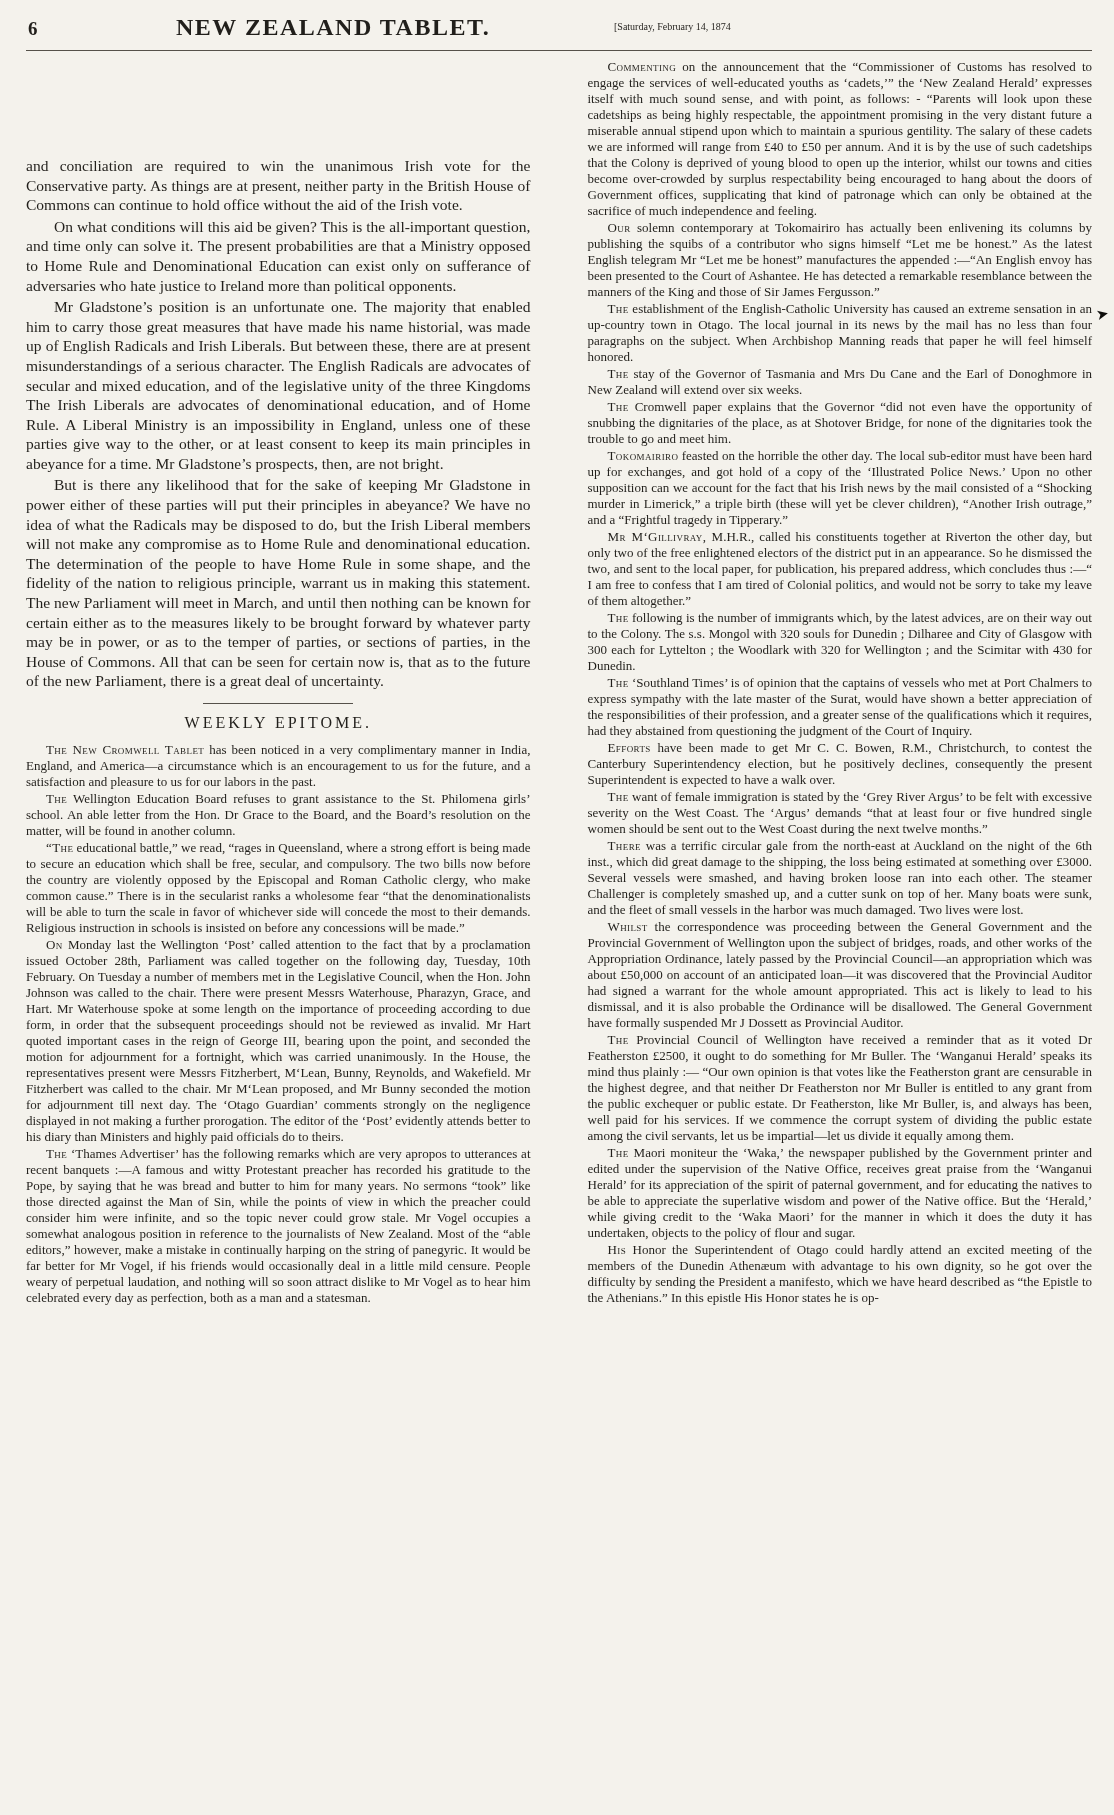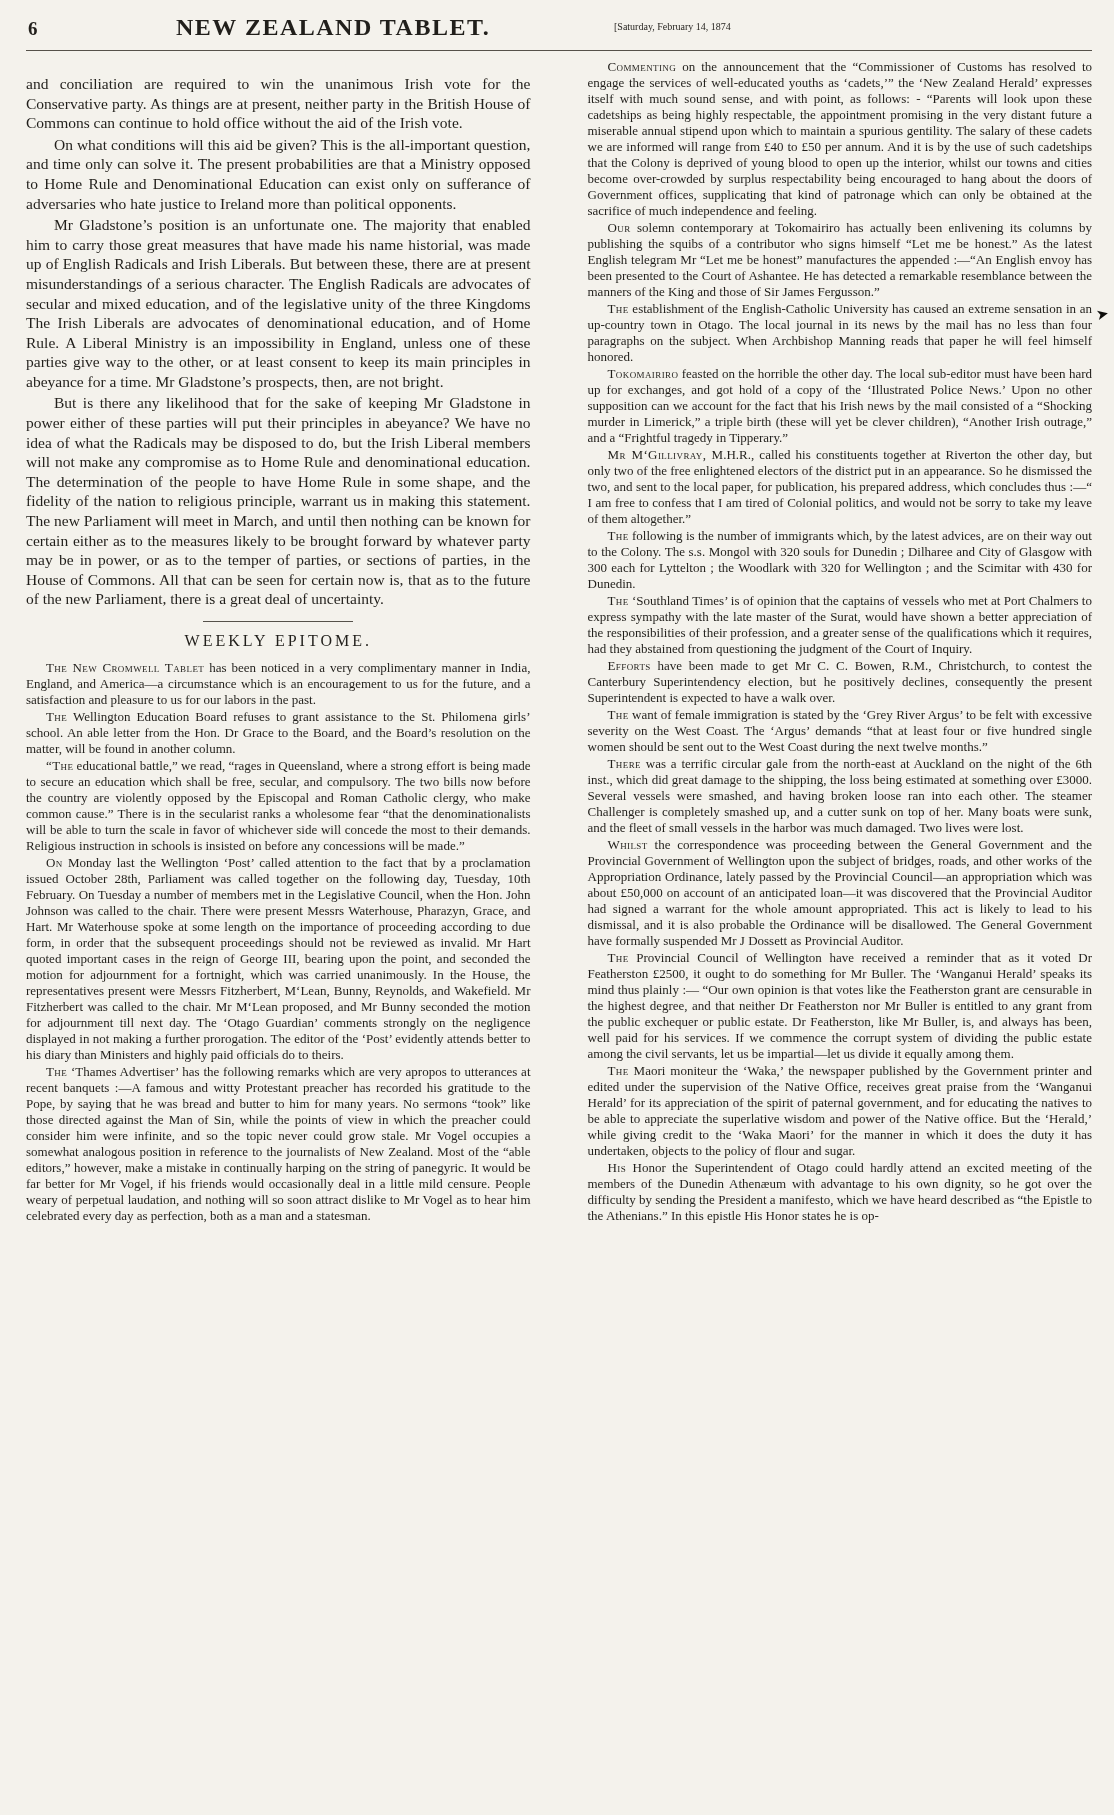--- a/index.html
+++ b/index.html
@@ -83,20 +83,22 @@
         </div>
     </section>
 
     <div class="col-divider"></div>
 
     <section class="col right">
       <div id="right-paras">
           <p class="small-p"><span class="lead">Commenting</span> on the announcement that the “Commissioner of Customs has resolved to engage the services of well-educated youths as ‘cadets,’” the ‘New Zealand Herald’ expresses itself with much sound sense, and with point, as follows: - “Parents will look upon these cadetships as being highly respectable, the appointment promising in the very distant future a miserable annual stipend upon which to maintain a spurious gentility. The salary of these cadets we are informed will range from £40 to £50 per annum. And it is by the use of such cadetships that the Colony is deprived of young blood to open up the interior, whilst our towns and cities become over-crowded by surplus respectability being encouraged to hang about the doors of Government offices, supplicating that kind of patronage which can only be obtained at the sacrifice of much independence and feeling.</p>
           <p class="small-p"><span class="lead">Our</span> solemn contemporary at Tokomairiro has actually been enlivening its columns by publishing the squibs of a contributor who signs himself “Let me be honest.” As the latest English telegram Mr “Let me be honest” manufactures the appended :—“An English envoy has been presented to the Court of Ashantee. He has detected a remarkable resemblance between the manners of the King and those of Sir James Fergusson.”</p>
           <p class="small-p"><span class="lead">The</span> establishment of the English-Catholic University has caused an extreme sensation in an up-country town in Otago. The local journal in its news by the mail has no less than four paragraphs on the subject. When Archbishop Manning reads that paper he will feel himself honored.</p>
+          <p class="small-p"><span class="lead">The</span> stay of the Governor of Tasmania and Mrs Du Cane and the Earl of Donoghmore in New Zealand will extend over six weeks.</p>
+          <p class="small-p"><span class="lead">The</span> Cromwell paper explains that the Governor “did not even have the opportunity of snubbing the dignitaries of the place, as at Shotover Bridge, for none of the dignitaries took the trouble to go and meet him.</p>
           <p class="small-p"><span class="lead">Tokomairiro</span> feasted on the horrible the other day. The local sub-editor must have been hard up for exchanges, and got hold of a copy of the ‘Illustrated Police News.’ Upon no other supposition can we account for the fact that his Irish news by the mail consisted of a “Shocking murder in Limerick,” a triple birth (these will yet be clever children), “Another Irish outrage,” and a “Frightful tragedy in Tipperary.”</p>
           <p class="small-p"><span class="lead">Mr M‘Gillivray,</span> M.H.R., called his constituents together at Riverton the other day, but only two of the free enlightened electors of the district put in an appearance. So he dismissed the two, and sent to the local paper, for publication, his prepared address, which concludes thus :—“ I am free to confess that I am tired of Colonial politics, and would not be sorry to take my leave of them altogether.”</p>
           <p class="small-p"><span class="lead">The</span> following is the number of immigrants which, by the latest advices, are on their way out to the Colony. The s.s. Mongol with 320 souls for Dunedin ; Dilharee and City of Glasgow with 300 each for Lyttelton ; the Woodlark with 320 for Wellington ; and the Scimitar with 430 for Dunedin.</p>
           <p class="small-p"><span class="lead">The</span> ‘Southland Times’ is of opinion that the captains of vessels who met at Port Chalmers to express sympathy with the late master of the Surat, would have shown a better appreciation of the responsibilities of their profession, and a greater sense of the qualifications which it requires, had they abstained from questioning the judgment of the Court of Inquiry.</p>
           <p class="small-p"><span class="lead">Efforts</span> have been made to get Mr C. C. Bowen, R.M., Christchurch, to contest the Canterbury Superintendency election, but he positively declines, consequently the present Superintendent is expected to have a walk over.</p>
           <p class="small-p"><span class="lead">The</span> want of female immigration is stated by the ‘Grey River Argus’ to be felt with excessive severity on the West Coast. The ‘Argus’ demands “that at least four or five hundred single women should be sent out to the West Coast during the next twelve months.”</p>
           <p class="small-p"><span class="lead">There</span> was a terrific circular gale from the north-east at Auckland on the night of the 6th inst., which did great damage to the shipping, the loss being estimated at something over £3000. Several vessels were smashed, and having broken loose ran into each other. The steamer Challenger is completely smashed up, and a cutter sunk on top of her. Many boats were sunk, and the fleet of small vessels in the harbor was much damaged. Two lives were lost.</p>
           <p class="small-p"><span class="lead">Whilst</span> the correspondence was proceeding between the General Government and the Provincial Government of Wellington upon the subject of bridges, roads, and other works of the Appropriation Ordinance, lately passed by the Provincial Council—an appropriation which was about £50,000 on account of an anticipated loan—it was discovered that the Provincial Auditor had signed a warrant for the whole amount appropriated. This act is likely to lead to his dismissal, and it is also probable the Ordinance will be disallowed. The General Government have formally suspended Mr J Dossett as Provincial Auditor.</p>
           <p class="small-p"><span class="lead">The</span> Provincial Council of Wellington have received a reminder that as it voted Dr Featherston £2500, it ought to do something for Mr Buller. The ‘Wanganui Herald’ speaks its mind thus plainly :— “Our own opinion is that votes like the Featherston grant are censurable in the highest degree, and that neither Dr Featherston nor Mr Buller is entitled to any grant from the public exchequer or public estate. Dr Featherston, like Mr Buller, is, and always has been, well paid for his services. If we commence the corrupt system of dividing the public estate among the civil servants, let us be impartial—let us divide it equally among them.</p>
           <p class="small-p"><span class="lead">The</span> Maori moniteur the ‘Waka,’ the newspaper published by the Government printer and edited under the supervision of the Native Office, receives great praise from the ‘Wanganui Herald’ for its appreciation of the spirit of paternal government, and for educating the natives to be able to appreciate the superlative wisdom and power of the Native office. But the ‘Herald,’ while giving credit to the ‘Waka Maori’ for the manner in which it does the duty it has undertaken, objects to the policy of flour and sugar.</p>

